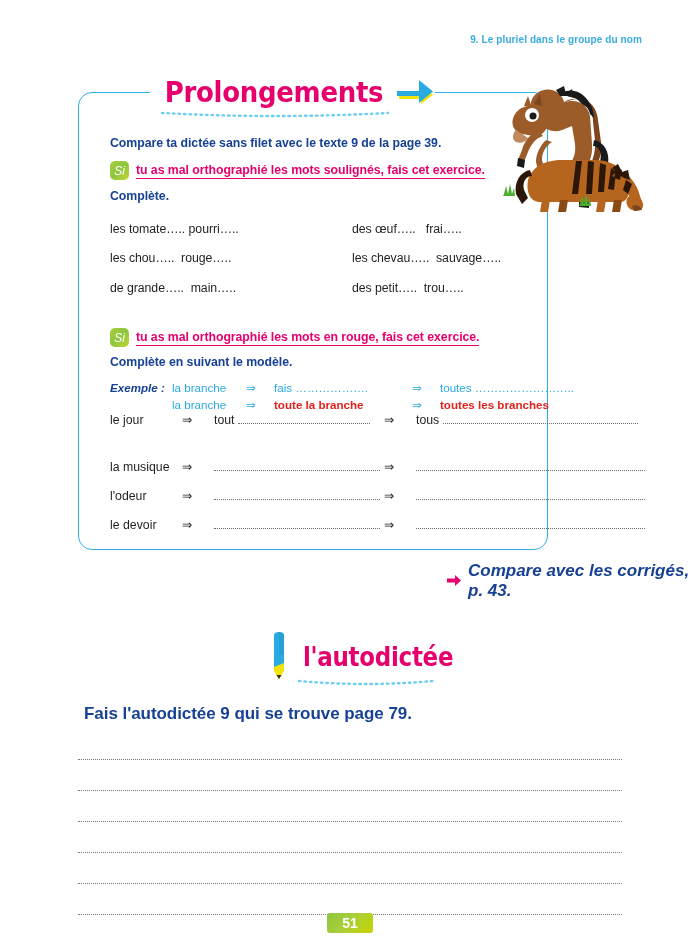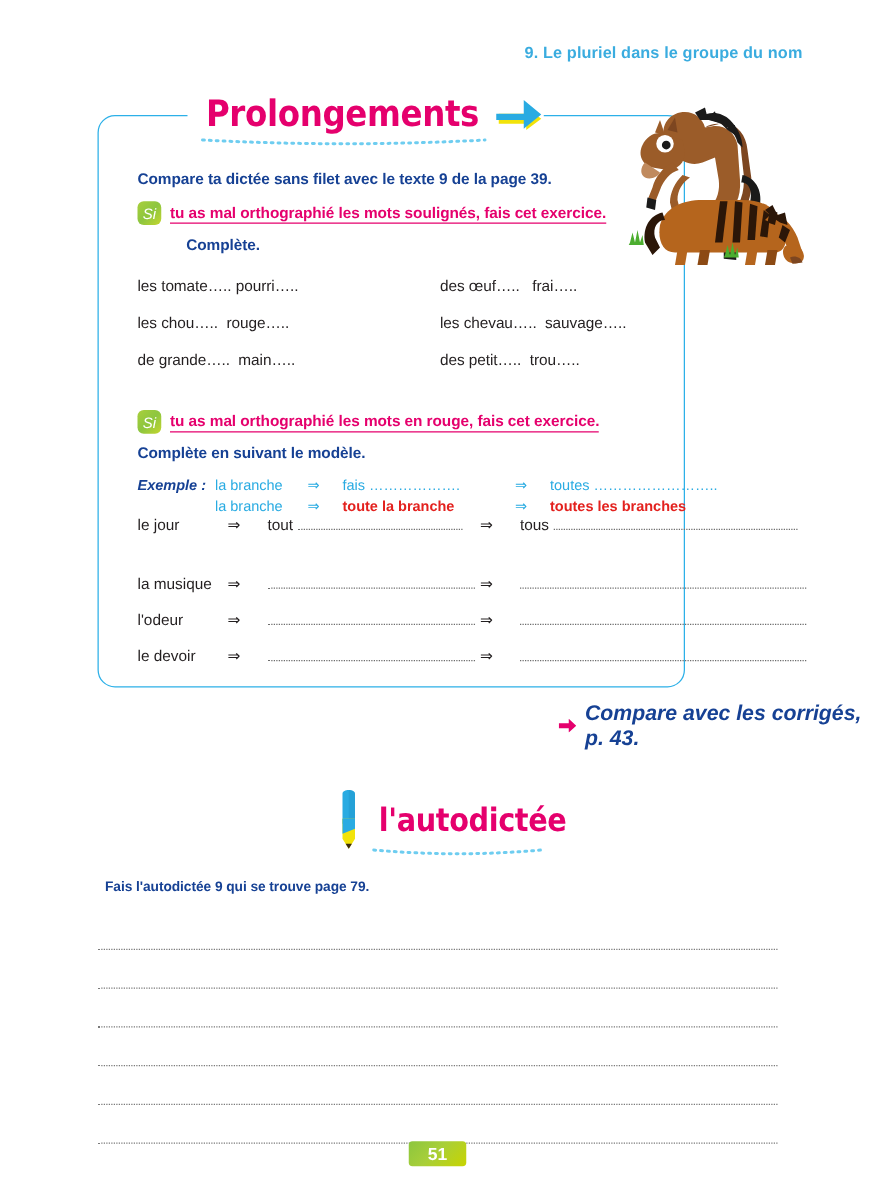--- a/index.html
+++ b/index.html
@@ -14,21 +14,21 @@
     position: relative;
     overflow: hidden;
     -webkit-font-smoothing: antialiased;
   }
 
   
   .page-header {
     position: absolute;
     top: 34px;
     right: 58px;
-    font-size: 13px;
+    font-size: 10px;
     color: #3aacdf;
     font-weight: 600;
     letter-spacing: .1px;
     text-align: center;
   }
 
   
   .prolong-box {
     position: absolute;
     left: 78px;
@@ -83,21 +83,21 @@
 
   
   .instr {
     position: absolute;
     font-size: 12.3px;
     font-weight: bold;
     color: #164194;
     letter-spacing: -.05px;
   }
   .instr-1 { left: 110px; top: 136px; }
-  .instr-complete-1 { left: 110px; top: 189px; margin-left: 39px; }
+  .instr-complete-1 { left: 110px; top: 189px; }
   .instr-complete-2 { left: 110px; top: 355px; }
 
   .si-line {
     position: absolute;
     display: flex;
     align-items: center;
     gap: 7px;
   }
   .si-line-1 { left: 110px; top: 161px; }
   .si-line-2 { left: 110px; top: 328px; }
@@ -213,21 +213,21 @@
     left: 297px;
     top: 672px;
     width: 138px;
     height: 7px;
   }
 
   .auto-instr {
     position: absolute;
     left: 84px;
     top: 704px;
-    font-size: 11px;
+    font-size: 17px;
     font-weight: bold;
     color: #164194;
     letter-spacing: -.05px;
   }
 
   .writing-lines {
     position: absolute;
     left: 78px;
     top: 729px;
     width: 544px;

